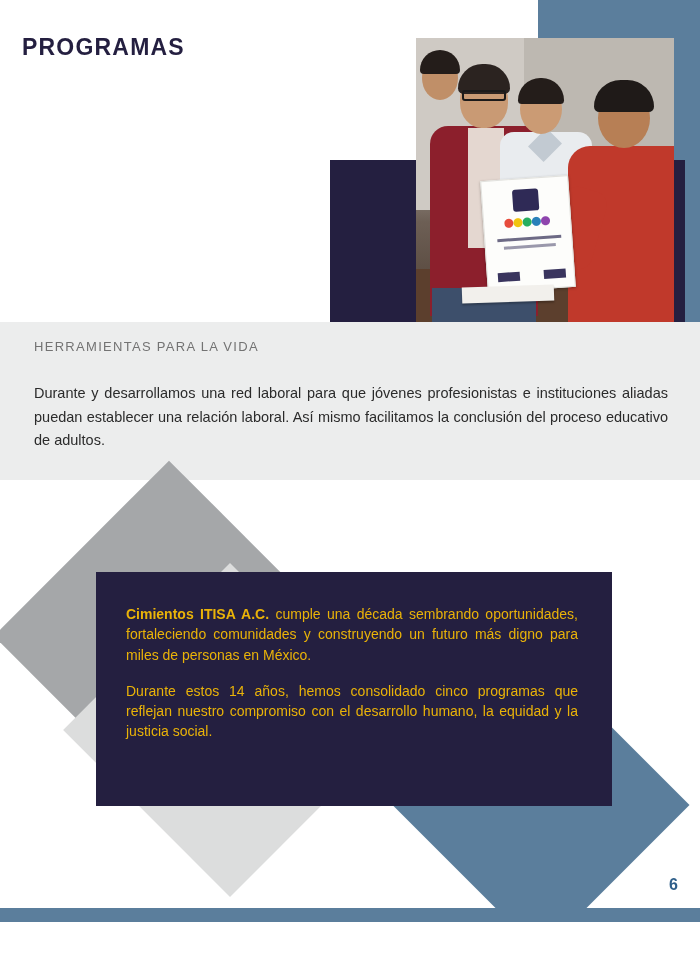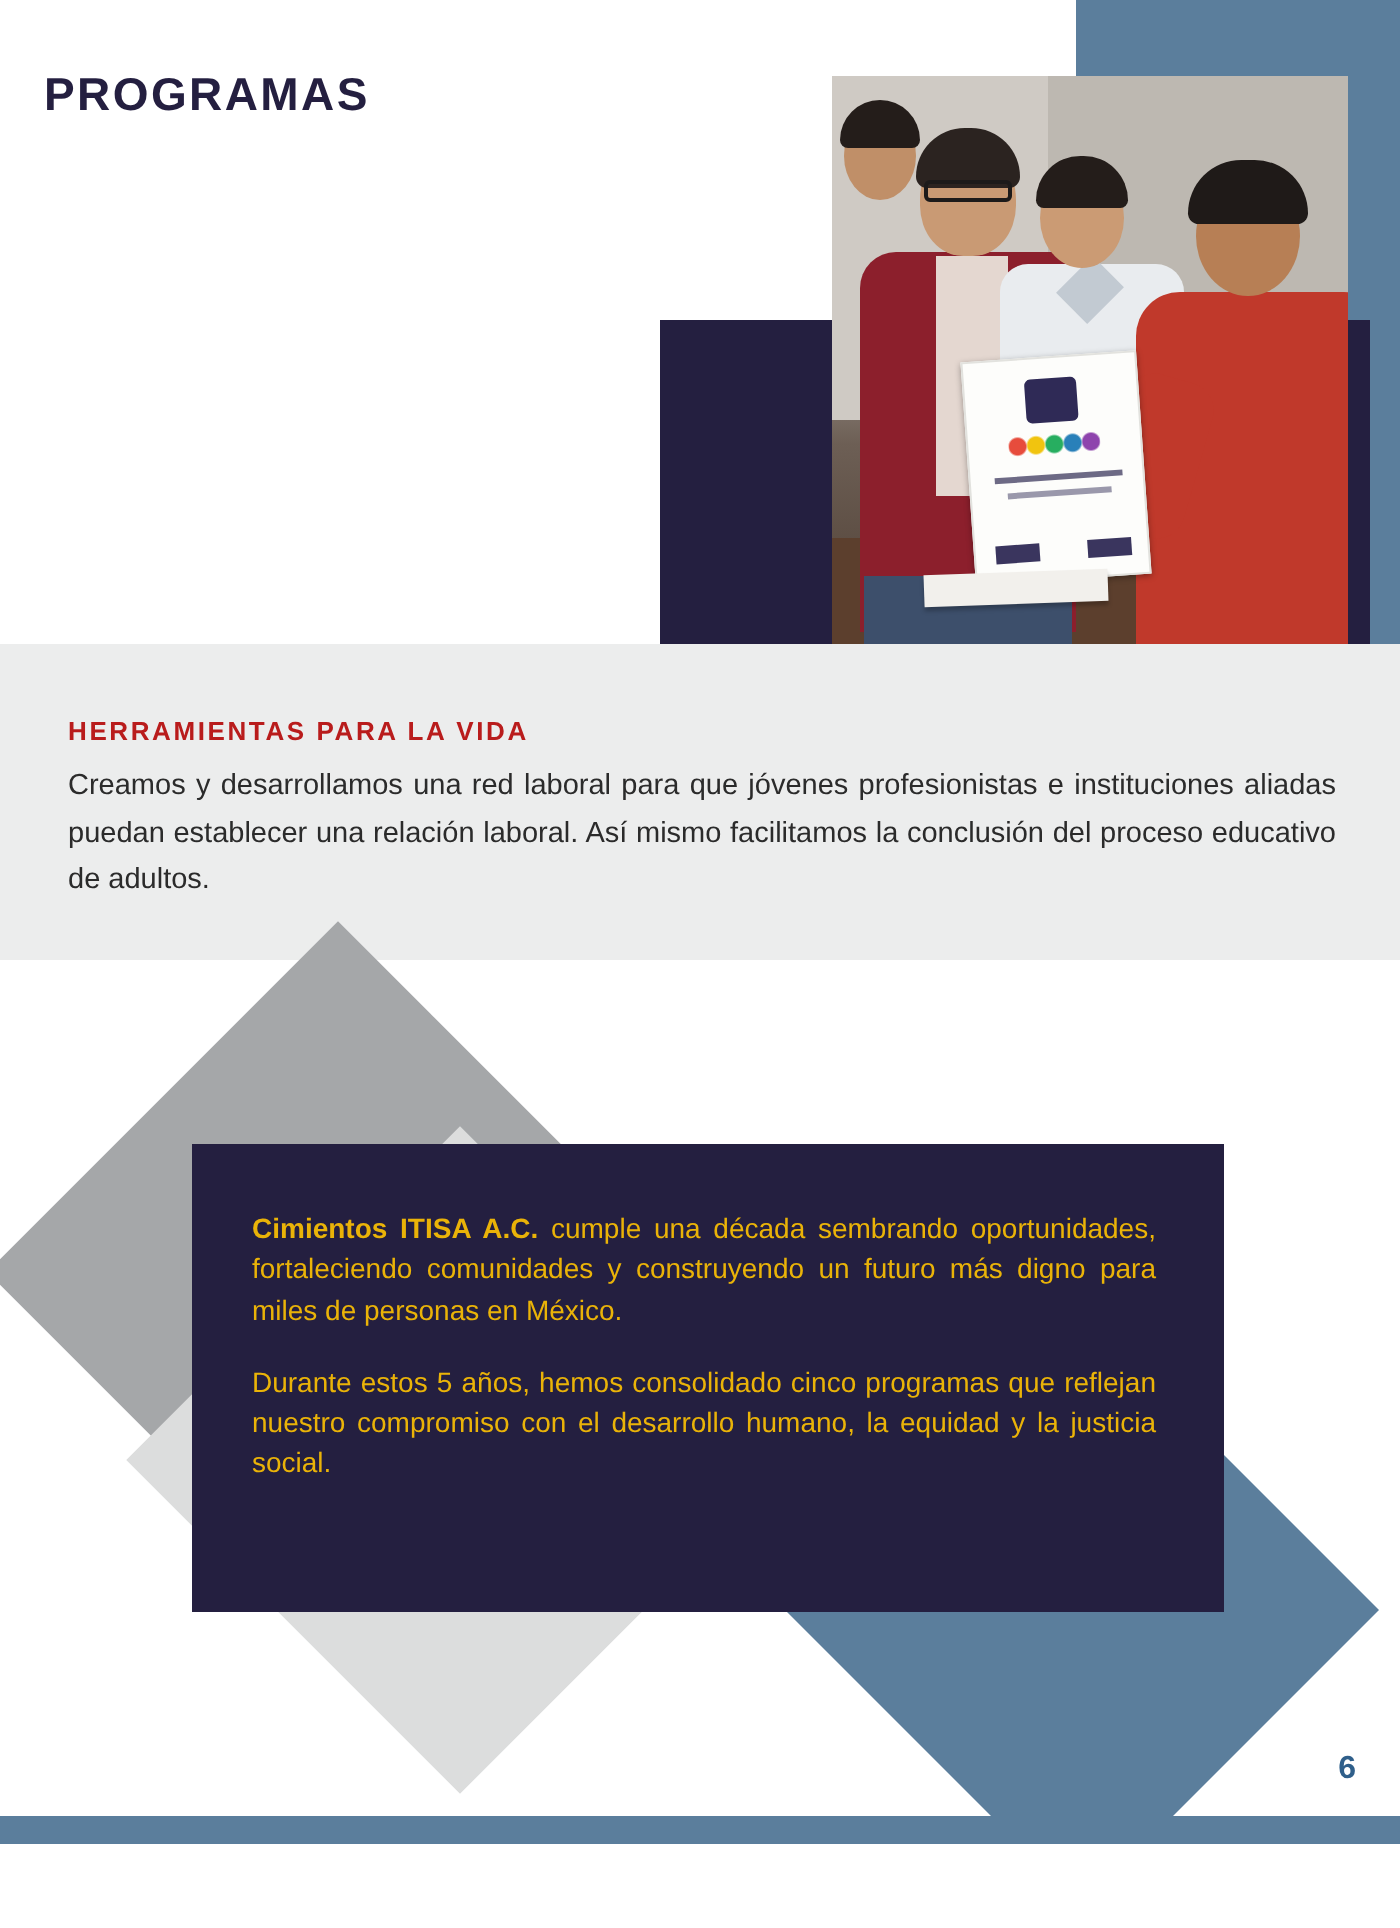--- a/index.html
+++ b/index.html
@@ -122,25 +122,25 @@
 
   
   .band-grey {
     position: absolute;
     left: 0; top: 322px;
     width: 700px; height: 158px;
     background: #eceded;
   }
   .section-heading {
     position: absolute;
-    left: 34px; top: 358px;
+    left: 34px; top: 339px;
     font-size: 13px;
-    font-weight: bold;
+    font-weight: normal;
     letter-spacing: 1.3px;
-    color: #b91c1c;
+    color: #737373;
   }
   .section-body {
     position: absolute;
     left: 34px; top: 382px;
     width: 634px;
     font-size: 14.5px;
     line-height: 1.63;
     color: #2b2b2b;
     text-align: justify;
   }
@@ -246,28 +246,28 @@
       <div class="cert-l1"></div>
       <div class="cert-l2"></div>
       <div class="cert-l3"></div>
       <div class="cert-l4"></div>
     </div>
     <div class="papers"></div>
   </div>
 
   <div class="band-grey"></div>
   <div class="section-heading">HERRAMIENTAS PARA LA VIDA</div>
-  <div class="section-body">Creamos y desarrollamos una red laboral para que jóvenes profesionistas e instituciones aliadas puedan establecer una relación laboral. Así mismo facilitamos la conclusión del proceso educativo de adultos.</div>
+  <div class="section-body">Durante y desarrollamos una red laboral para que jóvenes profesionistas e instituciones aliadas puedan establecer una relación laboral. Así mismo facilitamos la conclusión del proceso educativo de adultos.</div>
 
   <div class="lower-white"></div>
   <div class="diamond d-grey-dark"></div>
   <div class="diamond d-grey-light"></div>
   <div class="diamond d-blue"></div>
 
   <div class="navy-card">
     <p><b>Cimientos ITISA A.C.</b><span> cumple una década sembrando oportunidades, fortaleciendo comunidades y construyendo un futuro más digno para miles de personas en México.</span></p>
-    <p class="second">Durante estos 5 años, hemos consolidado cinco programas que reflejan nuestro compromiso con el desarrollo humano, la equidad y la justicia social.</p>
+    <p class="second">Durante estos 14 años, hemos consolidado cinco programas que reflejan nuestro compromiso con el desarrollo humano, la equidad y la justicia social.</p>
   </div>
 
   <div class="page-number">6</div>
   <div class="footer-bar"></div>
 
 </div>
 
 </body></html>

